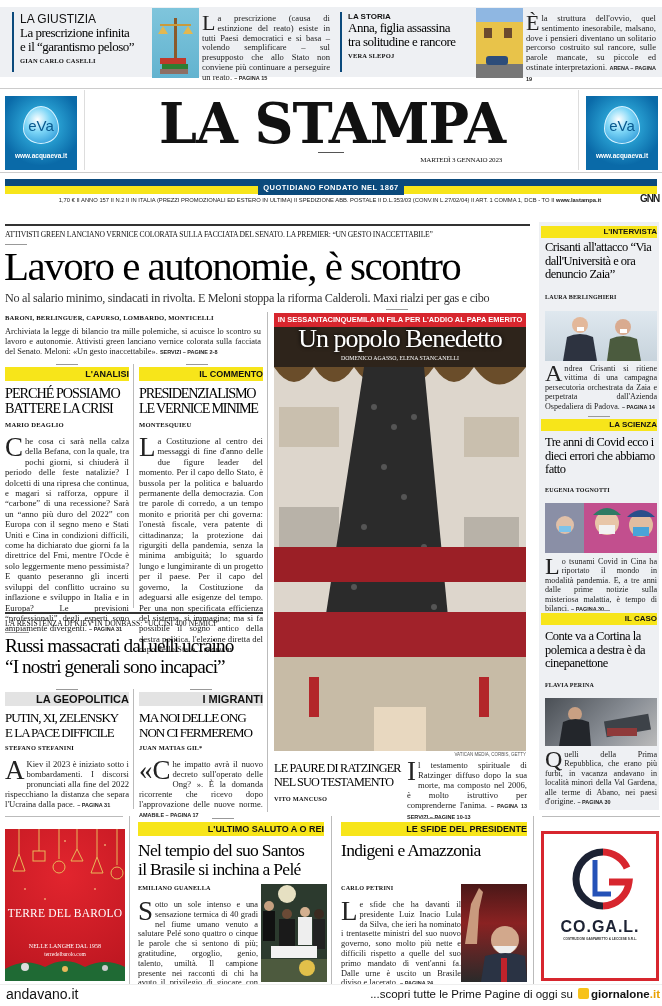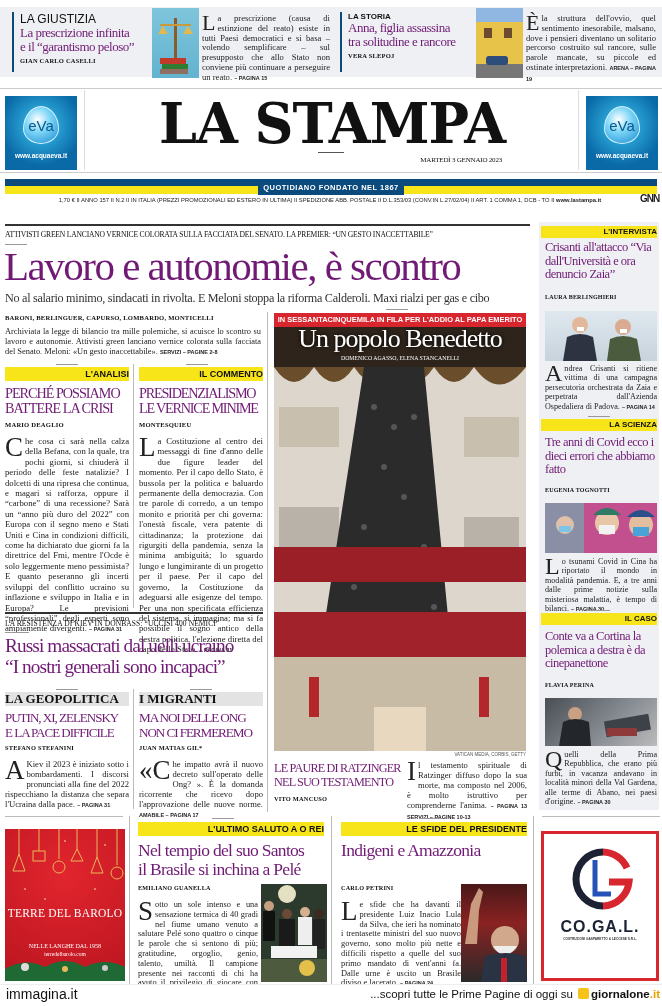--- a/index.html
+++ b/index.html
@@ -1,26 +1,26 @@
 <!DOCTYPE html>
 <html><head>
 <meta charset="utf-8">
 <style>
 *{box-sizing:border-box;margin:0;padding:0}
 body{width:662px;height:1006px;background:#fff;font-family:"DejaVu Serif",serif;color:#111;position:relative;overflow:hidden}
 .abs{position:absolute}
 .serif{font-family:"Liberation Serif","DejaVu Serif",serif}
 .sans{font-family:"Liberation Sans","DejaVu Sans",sans-serif}
 .kicker-bar{background:#f7e51a;font-family:"Liberation Sans",sans-serif;font-weight:bold;font-size:9px;text-align:right;height:14px;line-height:14px;color:#111}
-.kicker-gray{background:#e3e3e3;font-family:Liberation Serif, serif;font-weight:bold;font-size:13px;text-align:left;height:14px;line-height:14px;color:#111}
+.kicker-gray{background:#e3e3e3;font-family:Liberation Sans, sans-serif;font-weight:bold;font-size:11px;text-align:right;height:14px;line-height:14px;color:#111}
 .author{font-family:"Liberation Serif",serif;font-weight:bold;font-size:7.5px;letter-spacing:.2px;text-transform:uppercase}
 .body{font-family:"Liberation Serif",serif;font-size:9.4px;line-height:10.6px;text-align:justify;color:#222}
 .body .dc{float:left;font-size:27px;line-height:20px;margin:1px 2px 0 0}
 .pg{font-family:"Liberation Sans",sans-serif;font-weight:bold;font-size:5.5px}
-.hl{font-family:"Liberation Serif",serif;color:#701a75;letter-spacing:-.5px}
+.hl{font-family:"Liberation Serif",serif;color:#000000;letter-spacing:-.5px}
 .rule{height:1px;background:#999}
 .vrule{width:1px;background:#bbb}
 .pic{overflow:hidden}
 </style>
 </head>
 <body>
 
 <div class="abs" style="left:0;top:7px;width:662px;height:70px;background:#eef0f3"></div>
 <div class="abs" style="left:12px;top:12px;width:140px;height:60px;border-left:2px solid #0b4a7c;padding-left:6px">
   <div class="sans" style="font-weight:normal;font-size:12px">LA GIUSTIZIA</div>
@@ -298,17 +298,17 @@
     <path d="M38 6 A27 27 0 1 0 38 60" fill="none" stroke="#1c2233" stroke-width="7"></path>
     <path d="M38 6 A27 27 0 0 1 62 22" fill="none" stroke="#d7262e" stroke-width="7"></path>
     <path d="M38 60 A27 27 0 0 0 64 36 L44 36" fill="none" stroke="#d7262e" stroke-width="7"></path>
     <path d="M30 14 L30 48 L46 48" fill="none" stroke="#2452b8" stroke-width="5"></path>
   </svg>
   <div class="sans" style="font-weight:bold;font-size:16px;letter-spacing:1px;color:#1c2233;margin-top:2px">CO.GA.L.</div>
   <div class="sans" style="font-size:3.2px;font-weight:bold;color:#333;margin-top:1px">COSTRUZIONI GASPARETTO &amp; LECCESE S.R.L.</div>
 </div>
 
 <div class="abs" style="left:0;top:984px;width:662px;height:22px;background:#fff;border-top:1px solid #eee"></div>
-<div class="abs sans" style="left:6px;top:986px;font-size:14px;color:#111">immagina.it</div>
+<div class="abs sans" style="left:6px;top:986px;font-size:14px;color:#111">andavano.it</div>
 <div class="abs sans" style="left:320px;top:988px;width:340px;text-align:right;font-size:11.5px;color:#111;white-space:nowrap">
   <span>...scopri tutte le Prime Pagine di oggi su</span>
   <span style="display:inline-block;width:11px;height:11px;background:#f7c21a;border-radius:2px;vertical-align:-1px;margin:0 2px"></span><b>giornalone</b><b style="color:#e8a000">.it</b>
 </div>
 
 </body></html>

